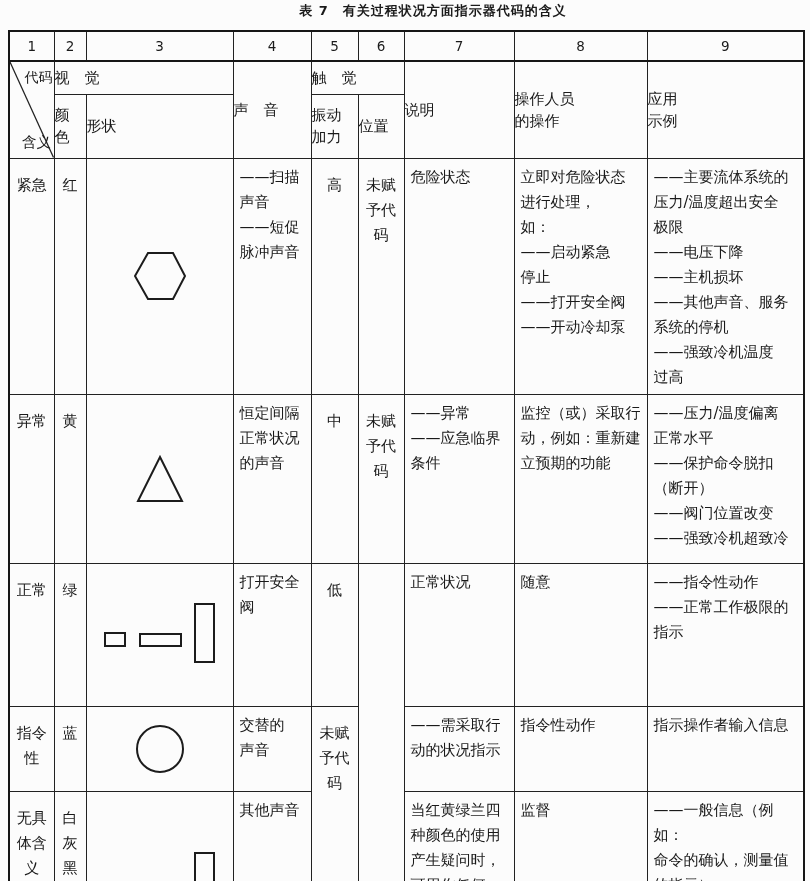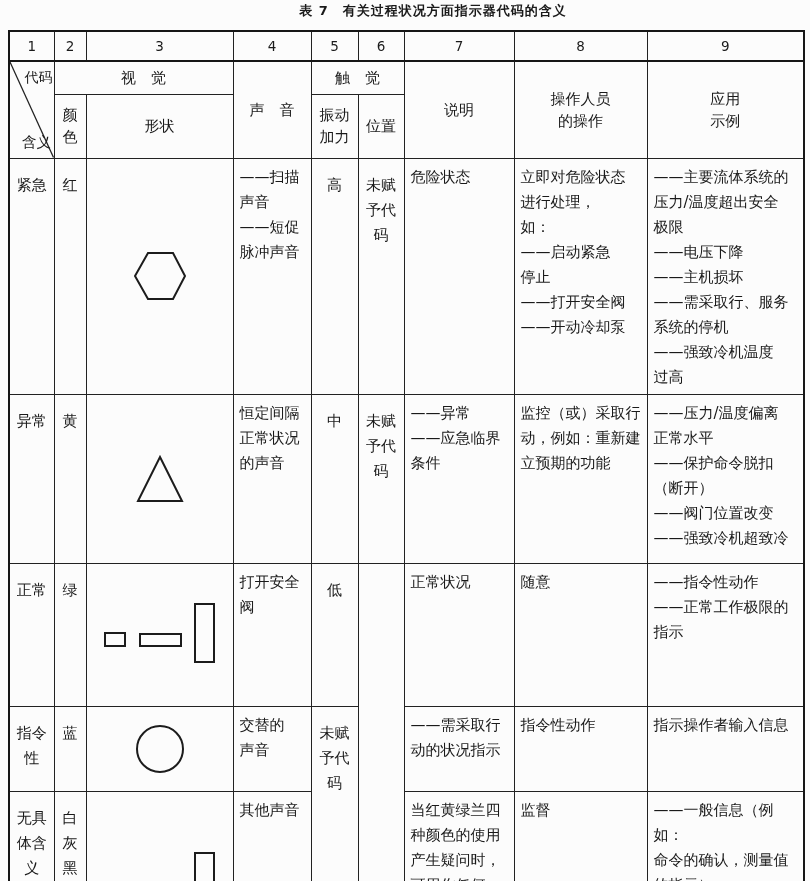--- a/index.html
+++ b/index.html
@@ -35,21 +35,21 @@
     overflow:hidden;
   }
   tr.h1 td{
     height:28px;
     text-align:center;
     vertical-align:middle;
     font-size:13.5px;
     border-bottom:2px solid #161616;
     white-space:nowrap;
   }
-  td.hc{text-align:center;vertical-align:middle;line-height:22px;margin-top:48px;}
+  td.hc{text-align:left;vertical-align:middle;line-height:22px;margin-top:48px;}
   td.diag{position:relative;padding:0;}
   .diag-svg{position:absolute;left:0;top:0;width:100%;height:100%;}
   .diag-top{position:absolute;top:7px;right:1px;font-size:14px;}
   .diag-bottom{position:absolute;bottom:6px;left:12px;font-size:14.5px;}
   td.c-top{text-align:center;vertical-align:top;padding-top:14px;line-height:25px;}
   td.l-top{text-align:left;vertical-align:top;padding:6px 4px 4px 6px;line-height:25px;margin-top:48px;}
   td.shape-cell{vertical-align:middle;text-align:center;padding:0;}
   .shape-wrap{position:relative;width:145px;margin:0 auto;}
   .rect{position:absolute;border:2px solid #1c1c1c;background:transparent;}
   .circle{
@@ -138,21 +138,21 @@
 如：
 ——启动紧急
 停止
 ——打开安全阀
 ——开动冷却泵</td>
     <td class="l-top">——主要流体系统的
 压力/温度超出安全
 极限
 ——电压下降
 ——主机损坏
-——需采取行、服务
+——其他声音、服务
 系统的停机
 ——强致冷机温度
 过高</td>
   </tr>
 
   <tr style="height:169px">
     <td class="c-top">异常</td>
     <td class="c-top">黄</td>
     <td class="shape-cell">
       <svg class="glyph" width="48" height="48" viewBox="0 0 48 48">

